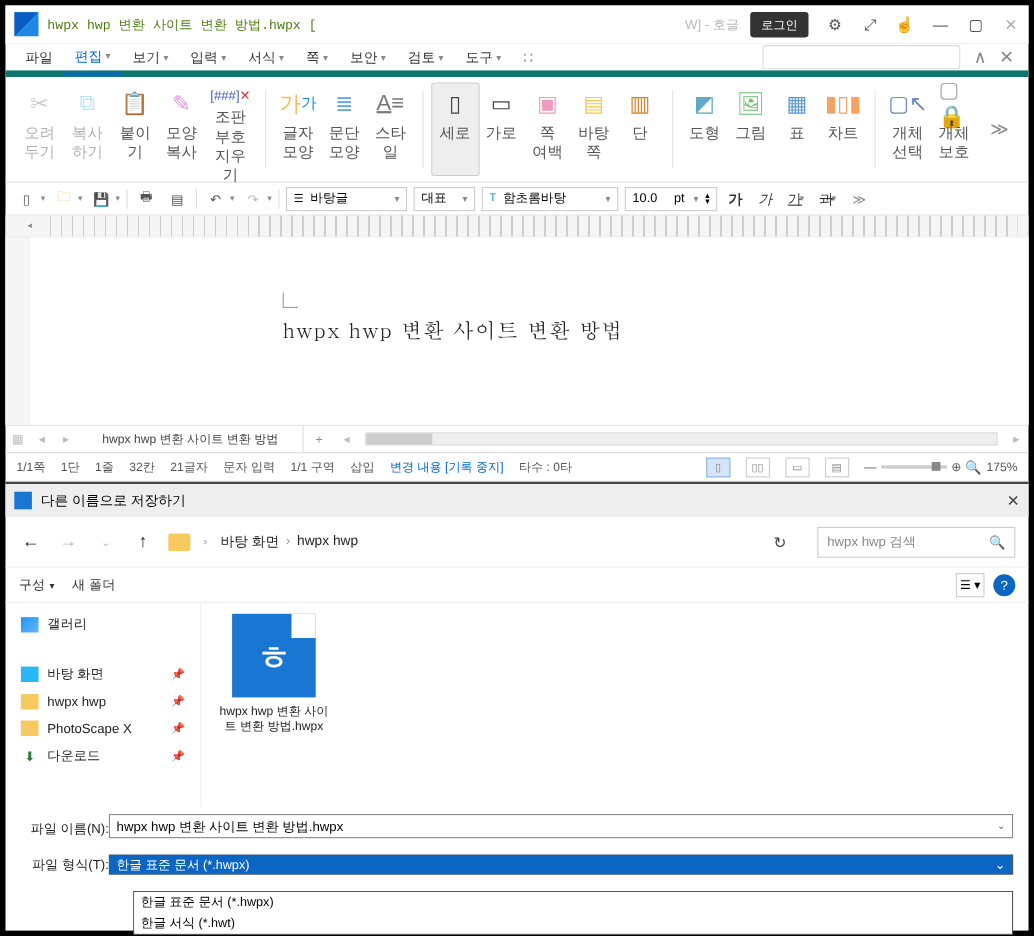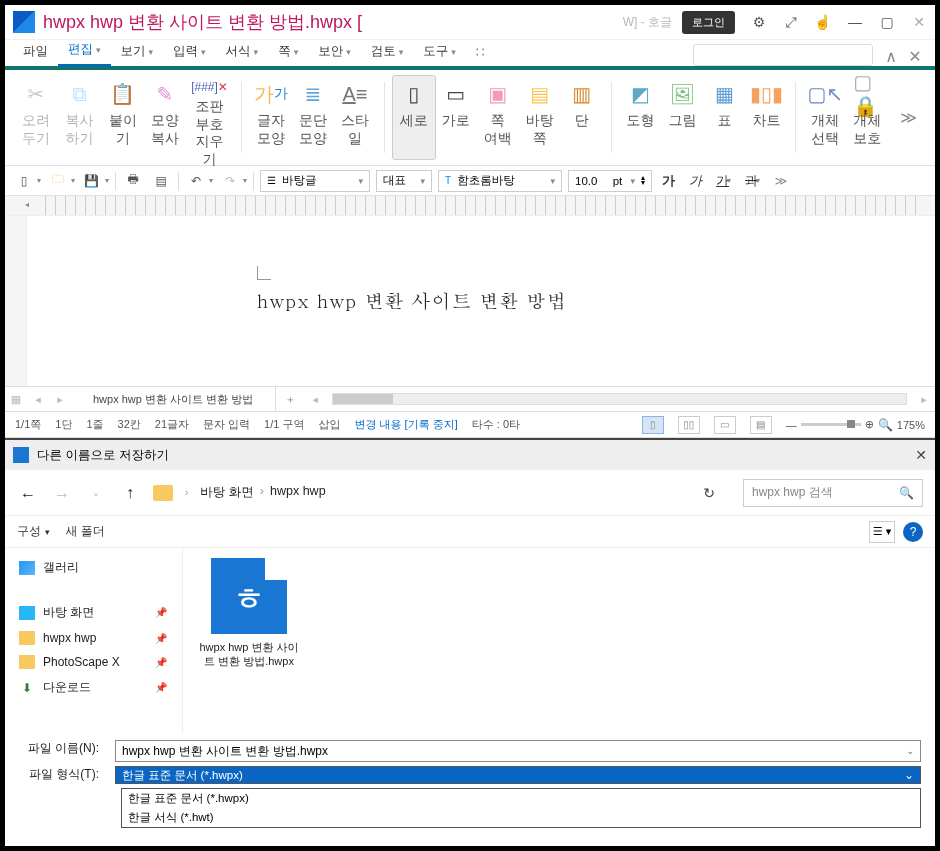--- a/index.html
+++ b/index.html
@@ -2,28 +2,28 @@
 <html><head>
 <meta charset="utf-8">
 <style>
 * { box-sizing: border-box; margin: 0; padding: 0; font-family: "Malgun Gothic", sans-serif; }
 body { width: 940px; height: 851px; background: #000; overflow: hidden; }
 .frame { position: absolute; left: 5px; top: 5px; width: 930px; height: 841px; background: #fff; }
 
 
 .titlebar { height: 35px; display: flex; align-items: center; background: #fff; border-bottom: 1px solid #f0f0f0; }
 .app-icon { width: 22px; height: 22px; background: linear-gradient(135deg, #0a5cc4 50%, #1e88e5 50%); margin: 0 8px; }
-.title-text { flex: 1; font-size: 18px; color: #be185d; }
+.title-text { flex: 1; font-size: 12px; color: #4d7c0f; font-family: Liberation Mono, monospace; }
 .title-suffix { color: #b8b8b8; font-size: 12px; margin-right: 10px; }
 .login-btn { background: #333; color: #fff; font-size: 11px; padding: 4px 10px; border-radius: 3px; margin-right: 8px; }
 .tb-icon { width: 20px; height: 20px; display: flex; align-items: center; justify-content: center; margin: 0 6px; color: #555; font-size: 14px; }
 .tb-icon.close { color: #aaa; }
 
 
-.menubar { height: 30px; display: flex; align-items: flex-end; padding: 0 8px; gap: 0; border-bottom: 4px solid #0f766e; }
+.menubar { height: 30px; display: flex; align-items: center; padding: 0 8px; gap: 0; border-bottom: 6px solid #0f766e; }
 .menu-item { font-size: 12.5px; color: #333; padding: 6px 10px; display: flex; align-items: center; gap: 3px; }
 .menu-item.active { color: #0066cc; border-bottom: 2px solid #0066cc; }
 .menu-item .chev { font-size: 9px; color: #888; }
 .menu-spacer { flex: 1; }
 .menu-search { width: 180px; height: 22px; border: 1px solid #ddd; border-radius: 3px; margin-right: 6px; display: flex; align-items: center; padding: 0 6px; color: #bbb; font-size: 11px; }
 .menu-help { width: 24px; display: flex; justify-content: center; color: #888; }
 
 
 .ribbon { height: 96px; display: flex; align-items: stretch; padding: 6px 10px; border-bottom: 1px solid #e0e0e0; gap: 4px; }
 .ribbon-group { display: flex; align-items: stretch; }
@@ -108,21 +108,21 @@
 .si-dl{color:#2e7d32;background:none;display:flex;align-items:center;justify-content:center}
 
 .dlg-files { flex: 1; padding: 10px 16px; }
 .file-block { width: 100px; text-align: center; }
 .file-ic { width: 76px; height: 76px; margin: 0 auto 6px; background: #1976d2; position: relative; }
 .file-ic::before { content:""; position:absolute; right:0; top:0; width:22px; height:22px; background:#fff; }
 .file-ic .h { color:#fff; font-size:30px; font-weight:bold; position:absolute; left:50%; top:54%; transform:translate(-50%,-50%); }
 .file-name { font-size: 11px; color: #222; line-height: 1.3; }
 
 .dlg-fields { padding: 6px 14px; font-size: 12px; }
-.fld-row { display: flex; align-items: flex-start; margin-bottom: 4px; gap: 16px; }
+.fld-row { display: flex; align-items: flex-end; margin-bottom: 15px; gap: 0; }
 .fld-label { width: 80px; text-align: right; color: #222; }
 .fld-input { flex: 1; height: 22px; border: 1px solid #888; padding: 0 6px; font-size: 12px; display: flex; align-items: center; }
 .fld-sel { flex: 1; height: 18px; border: 1px solid #555; background: #0a66c2; color: #fff; display: flex; align-items: center; padding: 0 6px; font-size: 11.5px; }
 .fld-sel .chev { margin-left: auto; }
 
 .dropdown { margin-left: 102px; border: 1px solid #555; font-size: 11.5px; }
 .dd-item { padding: 2px 6px; background: #fff; color: #000; }
 .dd-item.sel { background: #0a66c2; color: #fff; outline: 2px solid #d40000; outline-offset: -1px; }
 </style>
 </head>

